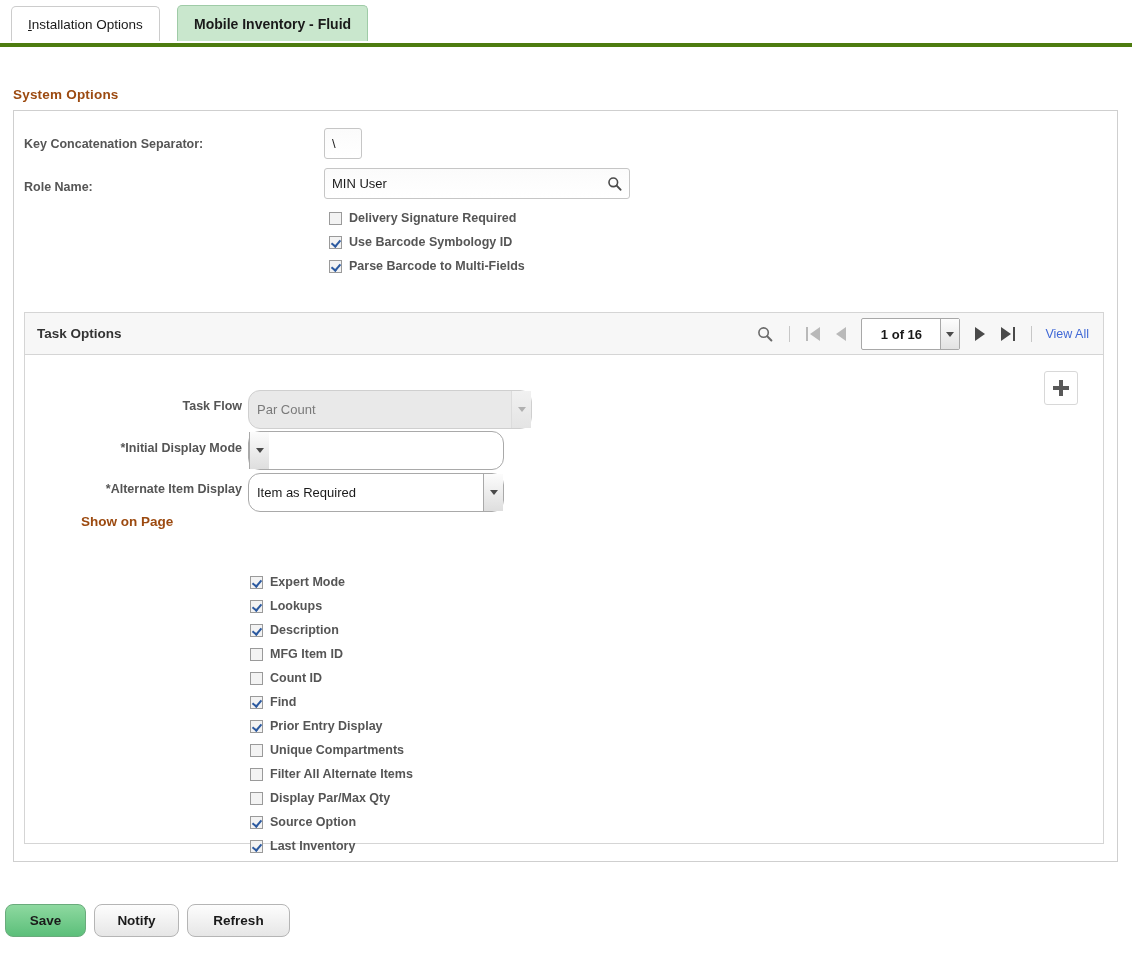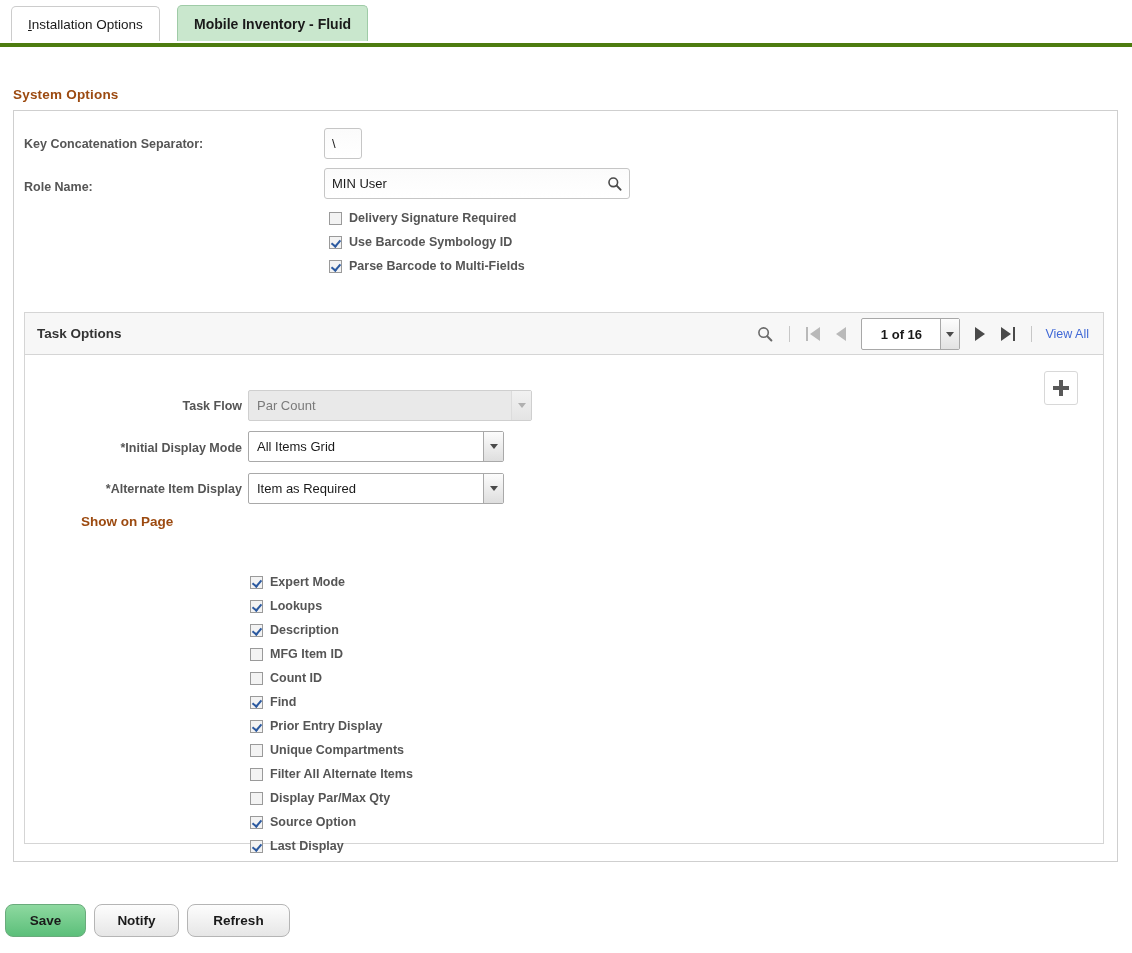--- a/index.html
+++ b/index.html
@@ -323,23 +323,23 @@
     text-align: right;
     white-space: nowrap;
   }
   .lbl-taskflow  { left: 80px;  top: 399px; width: 162px; }
   .lbl-initdisp  { left: 60px;  top: 441px; width: 182px; }
   .lbl-altitem   { left: 40px;  top: 482px; width: 202px; }
 
   .selbox {
     position: absolute;
     box-sizing: border-box;
-    height: 31px;
+    height: 39px;
     border: 1px solid #a9a9a9;
-    border-radius: 2px;
+    border-radius: 12px;
     background: #ffffff;
     display: flex;
     align-items: stretch;
     cursor: pointer;
   }
   .selbox .sel-text {
     flex: 1;
     display: flex;
     align-items: center;
     padding-left: 8px;
@@ -534,21 +534,20 @@
 <div class="f-lbl lbl-taskflow">Task Flow</div>
 <div class="selbox sel-taskflow disabled">
   <span class="sel-text">Par Count</span>
   <span class="sel-arrow">
       <span class="caret-down"></span>
     </span>
 </div>
 
 <div class="f-lbl lbl-initdisp">*Initial Display Mode</div>
 <div class="selbox sel-initdisp">
-  <span class="sel-text">All Items Grid</span>
   <span class="sel-arrow">
       <span class="caret-down"></span>
     </span>
 </div>
 
 <div class="f-lbl lbl-altitem">*Alternate Item Display</div>
 <div class="selbox sel-altitem">
   <span class="sel-text">Item as Required</span>
   <span class="sel-arrow">
       <span class="caret-down"></span>
@@ -596,18 +595,18 @@
 <div class="cbrow page-cb" style="top:759px">
   <span class="cbox"></span>
   <span class="cb-label">Display Par/Max Qty</span>
 </div>
 <div class="cbrow page-cb" style="top:783px">
   <span class="cbox checked"></span>
   <span class="cb-label">Source Option</span>
 </div>
 <div class="cbrow page-cb" style="top:807px">
   <span class="cbox checked"></span>
-  <span class="cb-label">Last Display</span>
+  <span class="cb-label">Last Inventory</span>
 </div>
 
 <div class="btn btn-save">Save</div>
 <div class="btn btn-notify">Notify</div>
 <div class="btn btn-refresh">Refresh</div>
 
 </body></html>

